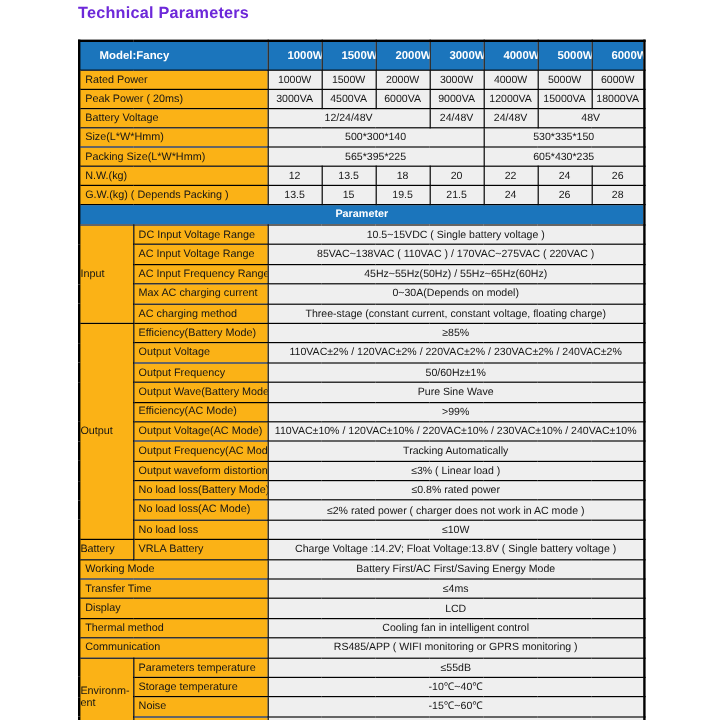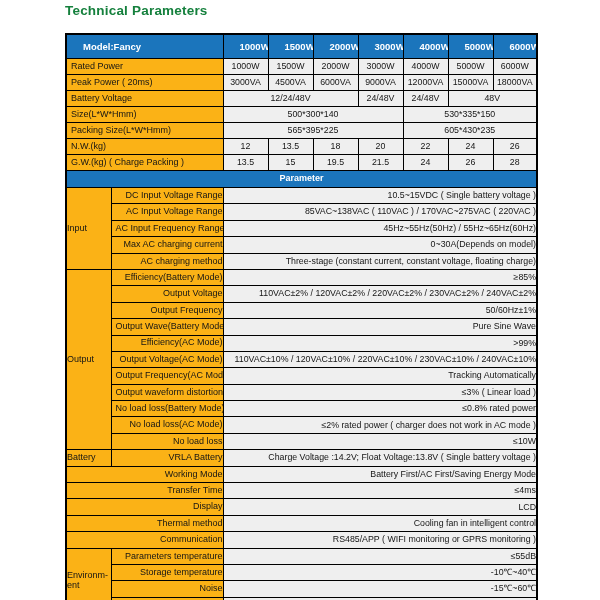--- a/index.html
+++ b/index.html
@@ -4,21 +4,21 @@
 <style>
   html,body{margin:0;padding:0;}
   body{
     width:600px;height:600px;background:#ffffff;
     font-family:"Liberation Sans", sans-serif;
     -webkit-font-smoothing:antialiased;
   }
   .page{position:relative;width:600px;height:600px;overflow:hidden;}
   .title{
     position:absolute;left:65px;top:3px;margin:0;
-    font-size:13.5px;font-weight:bold;color:#15803d;letter-spacing:0.2px;
+    font-size:13.5px;font-weight:bold;color:#6d28d9;letter-spacing:0.2px;
   }
   table.spec{
     position:absolute;left:65px;top:33px;width:470px;
     border-collapse:collapse;table-layout:fixed;
     border:2px solid #000;
   }
   td{
     border:1px solid #000;
     font-size:9px;line-height:1.05;
     overflow:hidden;white-space:nowrap;
@@ -27,21 +27,21 @@
     color:#151515;
   }
   .c-blue{background:#1b75bc;color:#ffffff;font-weight:bold;}
   .c-yellow{background:#fbb216;}
   .c-gray{background:#efefef;}
   .left{text-align:left;padding-left:4px;}
   .center{text-align:center;}
   .hdr td{height:23px;font-size:9.5px;padding-left:16px;}
   .specrow td{height:15px;}
   .banner td{height:16px;}
-  .paramrow td{height:15.4px;text-align:right;}
+  .paramrow td{height:15.4px;}
   td.groupcell{white-space:normal;text-align:left;word-wrap:break-word;font-size:9px;}
   td.valcell{font-size:8.8px;}
 </style>
 </head>
 <body>
 
 <div class="page">
   <h1 class="title">Technical Parameters</h1>
 
   <table class="spec">
@@ -108,21 +108,21 @@
           <td class="c-yellow left" colspan="2">N.W.(kg)</td>
           <td class="c-gray center valcell">12</td>
           <td class="c-gray center valcell">13.5</td>
           <td class="c-gray center valcell">18</td>
           <td class="c-gray center valcell">20</td>
           <td class="c-gray center valcell">22</td>
           <td class="c-gray center valcell">24</td>
           <td class="c-gray center valcell">26</td>
         </tr>
         <tr class="specrow">
-          <td class="c-yellow left" colspan="2">G.W.(kg) ( Charge Packing )</td>
+          <td class="c-yellow left" colspan="2">G.W.(kg) ( Depends Packing )</td>
           <td class="c-gray center valcell">13.5</td>
           <td class="c-gray center valcell">15</td>
           <td class="c-gray center valcell">19.5</td>
           <td class="c-gray center valcell">21.5</td>
           <td class="c-gray center valcell">24</td>
           <td class="c-gray center valcell">26</td>
           <td class="c-gray center valcell">28</td>
         </tr>
         <tr class="banner">
           <td class="c-blue center" colspan="9">Parameter</td>

